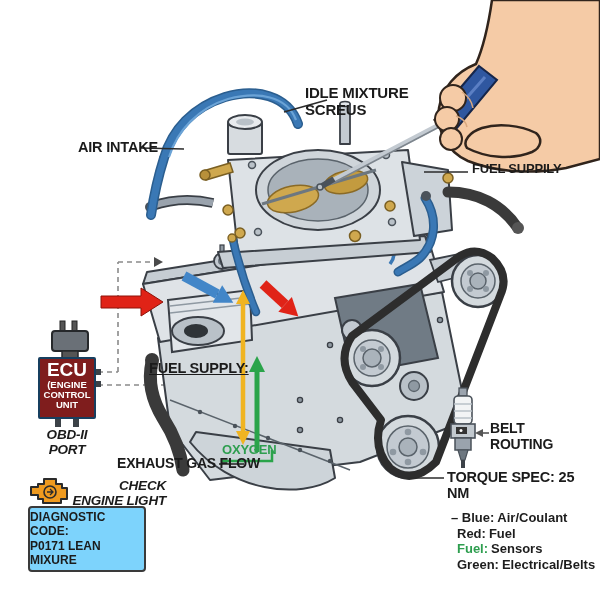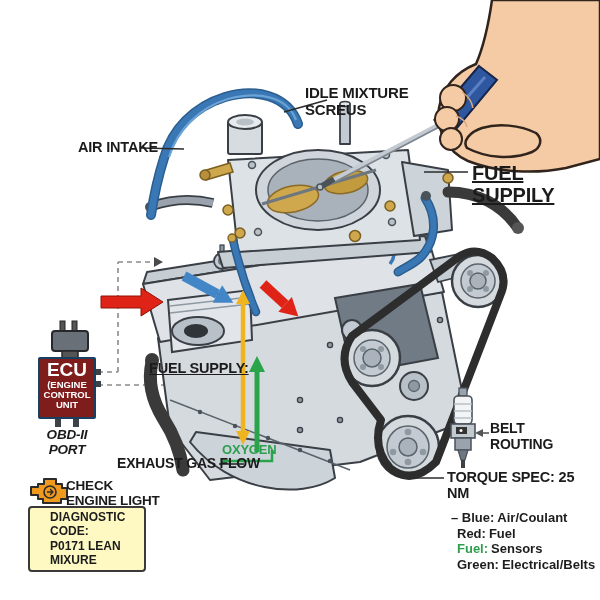--- a/index.html
+++ b/index.html
@@ -2,35 +2,35 @@
 <html><head>
 <meta charset="utf-8">
 <style>
   html,body{margin:0;padding:0;background:#fff;}
   #stage{position:relative;width:600px;height:600px;background:#fff;overflow:hidden;
          font-family:"Liberation Sans",sans-serif;}
   #art{position:absolute;left:0;top:0;}
   .label{position:absolute;font-weight:700;color:#1b1b1b;letter-spacing:-0.2px;line-height:1.1;}
   .lbl-idle{left:305px;top:85px;width:112px;text-align:left;font-size:15px;}
   .lbl-air{left:78px;top:140px;font-size:14.5px;}
-  .lbl-fuel-top{left:472px;top:162px;font-size:20px;text-decoration:underline;}
+  .lbl-fuel-top{left:472px;top:162px;font-size:13px;}
   .lbl-fuel-mid{left:149px;top:361px;font-size:14.5px;text-decoration:underline;}
   .lbl-exhaust{left:117px;top:456px;font-size:14px;}
   .lbl-oxygen{left:222px;top:443px;font-size:13px;color:#2e9e4f;}
-  .lbl-check{left:66px;top:478px;width:100px;text-align:left;font-size:13.5px;line-height:1.12;}
+  .lbl-check{left:66px;top:478px;width:100px;text-align:right;font-size:13.5px;line-height:1.12;font-style:italic;}
   .lbl-belt{left:490px;top:420px;width:66px;font-size:14px;line-height:1.15;}
   .lbl-torque{left:447px;top:470px;font-size:14.5px;}
   .ecu-box{position:absolute;left:38px;top:357px;width:58px;height:62px;background:#7f1d1d;
            border:2.5px solid #173f5f;border-radius:2px;box-sizing:border-box;
            display:flex;flex-direction:column;align-items:center;color:#fff;}
   .ecu-title{font-weight:700;font-size:19px;margin-top:1px;line-height:1.05;}
   .ecu-sub{font-weight:700;font-size:9.5px;line-height:1.08;text-align:center;width:52px;}
   .lbl-obd{left:40px;top:428px;width:54px;text-align:center;font-size:13.5px;line-height:1.1;font-style:italic;}
-  .diag-box{position:absolute;left:28px;top:506px;width:118px;background:#fef9c3;border:2px solid #3a3a3a;
-            border-radius:4px;padding:2px 20px;box-sizing:border-box;}
+  .diag-box{position:absolute;left:28px;top:506px;width:118px;background:#7dd3fc;border:2px solid #3a3a3a;
+            border-radius:4px;padding:2px 0;box-sizing:border-box;}
   .diag-line{font-weight:700;font-size:12px;line-height:1.2;color:#1b1b1b;}
   .legend{position:absolute;left:451px;top:510px;}
   .legend-row{font-size:13px;font-weight:700;line-height:15.5px;color:#1d1d1d;white-space:nowrap;}
   .legend-row + .legend-row{padding-left:6px;}
   .legend-value{margin-left:3px;}
 </style>
 </head>
 <body>
 
 <div id="stage">

